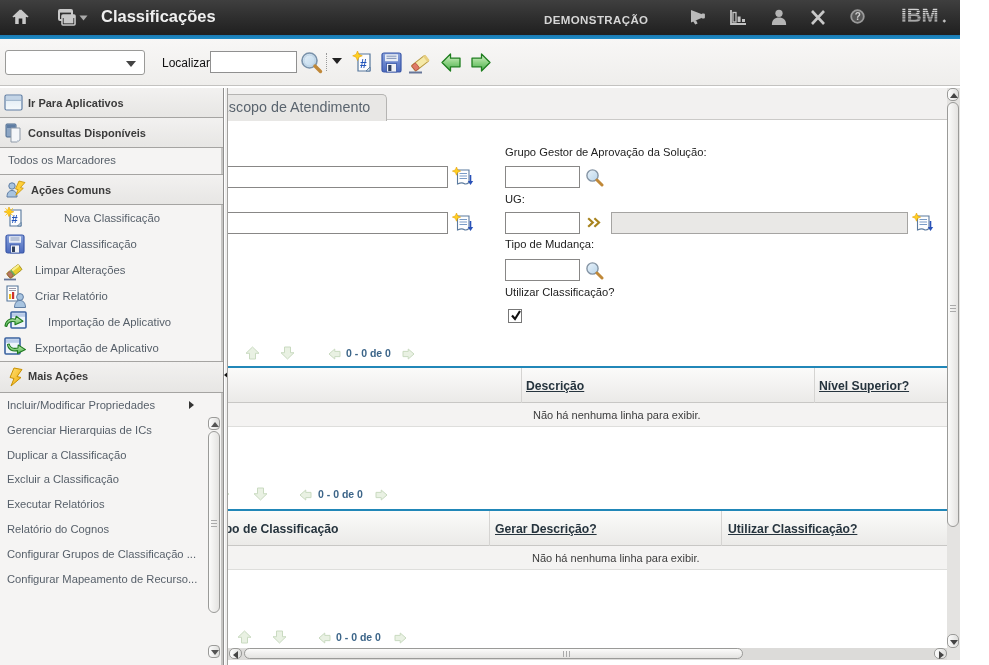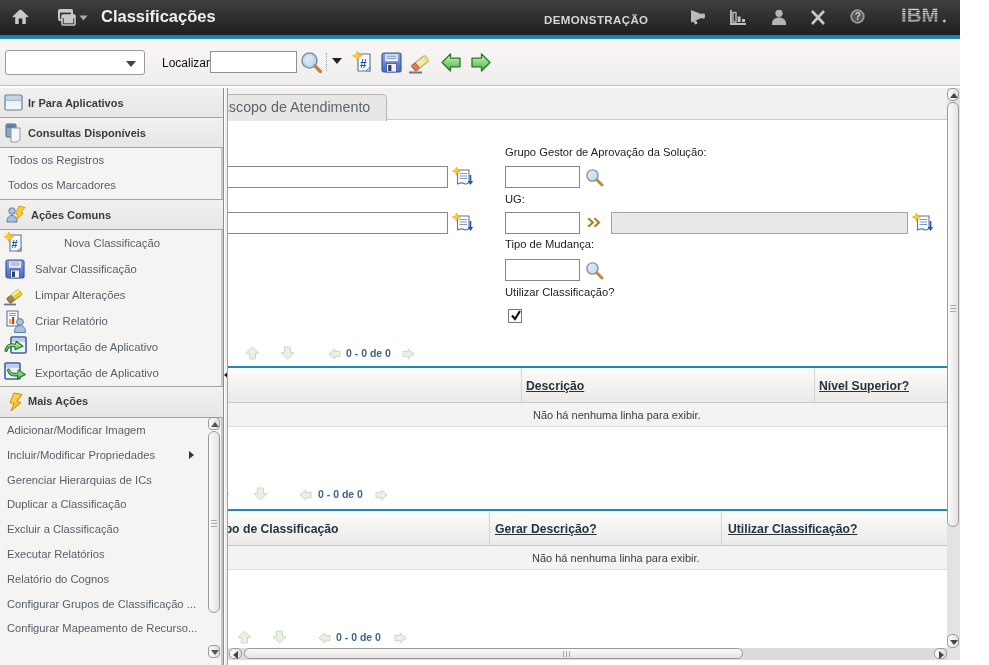--- a/index.html
+++ b/index.html
@@ -203,23 +203,20 @@
   <div class="sb-h" style="height:30px;padding-left:48px;">
     <svg class="abs" style="left:5px;top:5px;" width="20" height="20" viewBox="0 0 20 20">
       <rect x="1" y="1" width="10" height="13" rx="1" fill="#8da6c4" stroke="#4d6a8e" stroke-width="1"></rect>
       <rect x="2" y="2" width="8" height="3" fill="#5f7da3"></rect>
       <path d="M6 5 h9 v12 l-3 2 h-6 z" fill="#f4f6f9" stroke="#8f9aa8" stroke-width="1"></path>
       <path d="M15 17 l-3 2 v-2 z" fill="#c9d2dd"></path>
     </svg>
     <span class="t">Consultas Disponíveis</span>
   </div>
 
-  <div class="sb-i" style="height:25px;">
-        <span class="abs" style="left:8px;top:6px;">Todos os Registros</span>
-      </div>
   <div class="sb-i" style="height:26px;">
         <span class="abs" style="left:8px;top:6px;">Todos os Marcadores</span>
       </div>
   <div style="height:0;border-top:1px solid #a5a4a2;"></div>
 
   <div class="sb-h" style="height:30px;">
     <svg class="abs" style="left:5px;top:5px;" width="22" height="21" viewBox="0 0 22 21">
       <circle cx="7" cy="6" r="3.2" fill="#a8c4e0" stroke="#5f7da3" stroke-width="1"></circle>
       <path d="M2 17 c0-4.5 2.2-6.5 5-6.5 s5 2 5 6.5 z" fill="#a8c4e0" stroke="#5f7da3" stroke-width="1"></path>
       <path d="M14 1 l6 1.5 -4.5 5 2.8 0.8 -7.5 7 2.3-5.6 -2.6-0.8 z" fill="#ffd03a" stroke="#c89000" stroke-width="0.8"></path>
@@ -271,43 +268,40 @@
       <path d="M9.5 22.5 c0-4.8 2.4-7 5.5-7 s5.5 2.2 5.5 7 z" fill="#a8c4e0" stroke="#5f7da3" stroke-width="1"></path>
     </svg>
         <span class="abs" style="left:35px;top:7px;">Criar Relatório</span>
       </div>
   <div class="sb-i" style="height:26px;">
         <svg class="abs" style="left:4px;top:2px;" width="23" height="21" viewBox="0 0 23 21">
       <rect x="7" y="1" width="15" height="16" rx="1" fill="#eef4fb" stroke="#3a62a0" stroke-width="1.6"></rect>
       <rect x="8" y="2.2" width="13" height="3.6" fill="#b9cce8"></rect>
       <path d="M1 15 C1.5 9.5 6 6.5 11.5 8.2 L12.2 5.2 L19 10.2 L11 13.8 L11 10.8 C6.5 9.8 3.5 11.5 2.8 15.5 Z" fill="url(#greeng)" stroke="#1e7a1e" stroke-width="1.1" stroke-linejoin="round"></path>
     </svg>
-        <span class="abs" style="left:35px;top:7px;">Importação de Aplicativo</span>
+        <span class="abs" style="left:48px;top:7px;">Importação de Aplicativo</span>
       </div>
   <div class="sb-i" style="height:26px;">
         <svg class="abs" style="left:4px;top:2px;" width="23" height="21" viewBox="0 0 23 21">
       <rect x="1" y="1" width="15" height="16" rx="1" fill="#eef4fb" stroke="#3a62a0" stroke-width="1.6"></rect>
       <rect x="2" y="2.2" width="13" height="3.6" fill="#b9cce8"></rect>
       <path d="M3.5 7.5 C4 12.5 8.5 15 13.5 13.6 L13.5 16.6 L21.5 12.6 L14.2 8 L14 11 C9.5 12 6 10.5 5.2 7 Z" fill="url(#greeng)" stroke="#1e7a1e" stroke-width="1.1" stroke-linejoin="round"></path>
     </svg>
         <span class="abs" style="left:35px;top:7px;">Exportação de Aplicativo</span>
       </div>
   <div style="height:0;border-top:1px solid #a5a4a2;"></div>
 
   <div class="sb-h" style="height:31px;">
     <svg class="abs" style="left:8px;top:5px;" width="16" height="20" viewBox="0 0 16 20">
       <path d="M6 1 l8 1.5 -5 7 4 1 -10 8.5 3-7.5 -4-1 z" fill="url(#boltg)" stroke="#c89000" stroke-width="1"></path>
     </svg>
     <span class="t" style="left:28px;top:8px;">Mais Ações</span>
   </div>
 
   <div id="maislist">
-<div class="sb-i mai" style="height:24.8px;">
-          <span class="abs" style="left:7px;top:6px;">Adicionar/Modificar Imagem</span>
-        </div>
 <div class="sb-i mai" style="height:24.8px;">
           <span class="abs" style="left:7px;top:6px;">Incluir/Modificar Propriedades</span>
           <span class="abs" style="left:189px;top:8px;width:0;height:0;border-top:4px solid transparent;border-bottom:4px solid transparent;border-left:5px solid #333;"></span>
         </div>
 <div class="sb-i mai" style="height:24.8px;">
           <span class="abs" style="left:7px;top:6px;">Gerenciar Hierarquias de ICs</span>
         </div>
 <div class="sb-i mai" style="height:24.8px;">
           <span class="abs" style="left:7px;top:6px;">Duplicar a Classificação</span>
         </div>

